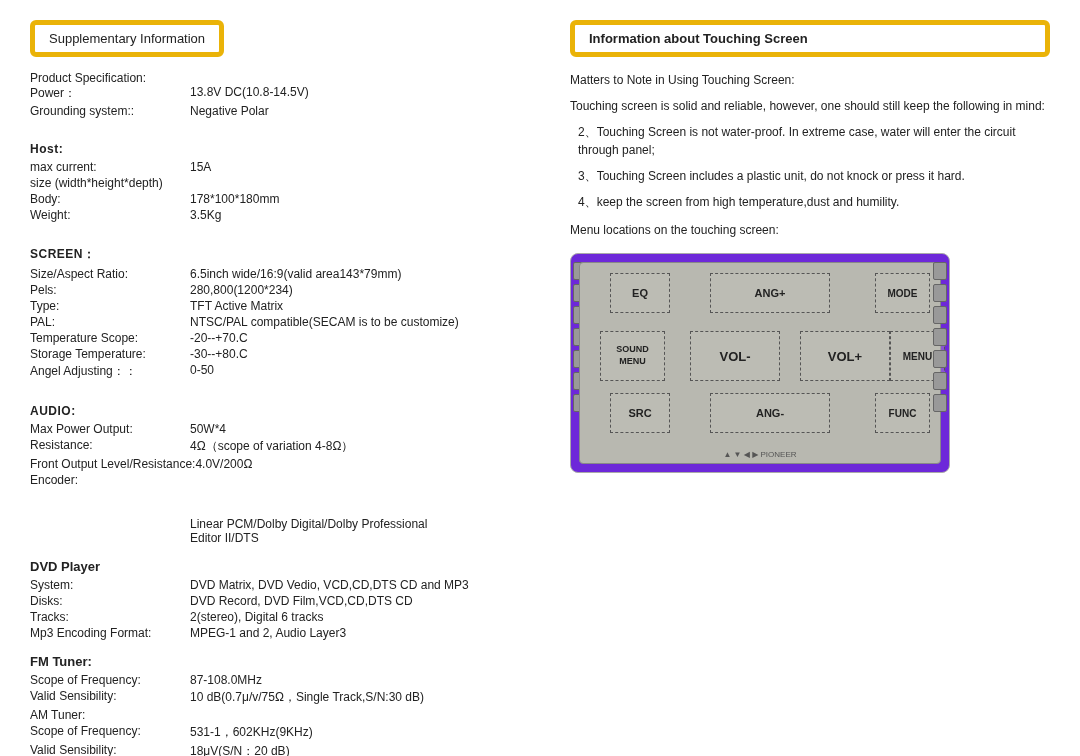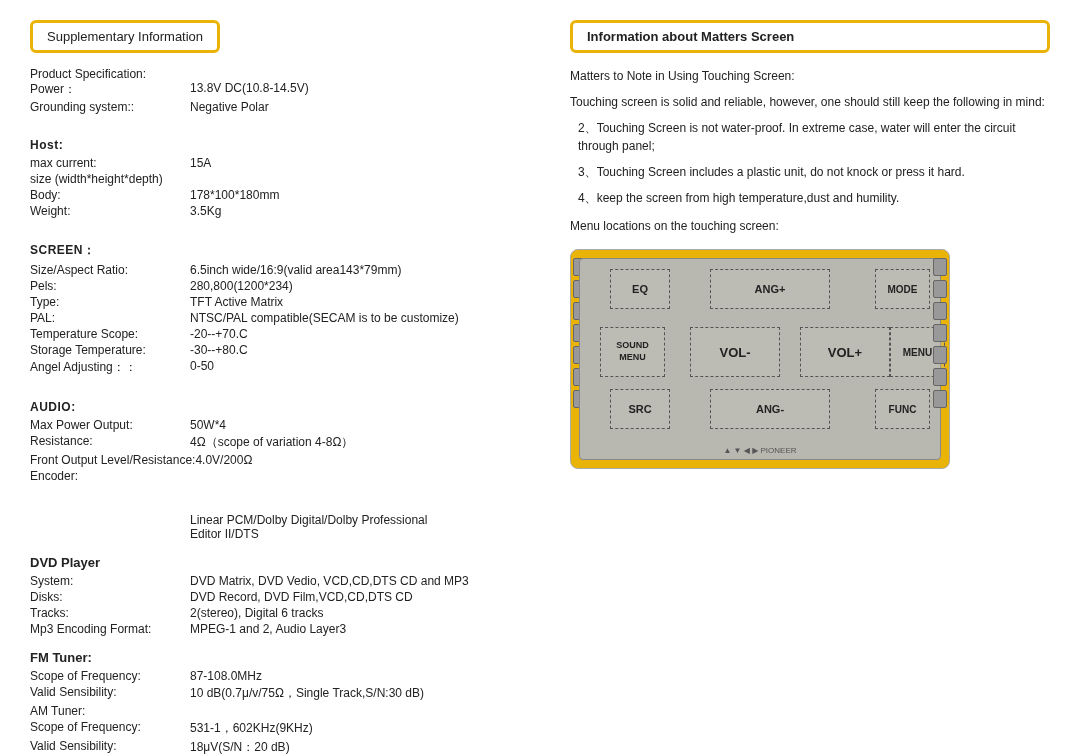--- a/index.html
+++ b/index.html
@@ -18,21 +18,21 @@
       align-items: flex-start;
     }
     .left-col {
       width: 500px;
       flex-shrink: 0;
     }
     .right-col {
       flex: 1;
     }
     .section-title {
-      border: 3px solid #eab308;
+      border: 5px solid #eab308;
       border-radius: 6px;
       padding: 6px 14px;
       font-size: 13px;
       margin-bottom: 14px;
       display: inline-block;
     }
     .right-col .section-title {
       font-weight: bold;
       font-size: 13px;
       display: block;
@@ -75,21 +75,21 @@
       margin-left: 8px;
     }
     .touch-note-item {
       margin-bottom: 8px;
       line-height: 1.5;
     }
     .menu-diagram {
       margin-top: 14px;
       border: 1px solid #aaa;
       border-radius: 8px;
-      background: #eab308;
+      background: #6d28d9;
       width: 380px;
       height: 220px;
       position: relative;
       overflow: hidden;
       padding: 8px;
     }
     .diagram-inner {
       width: 100%;
       height: 100%;
       border: 1px solid #888;
@@ -292,21 +292,21 @@
       </div>
     </div>
 
     <div class="page-numbers">
       <div class="page-num-circle">35</div>
       <div class="page-num-circle">36</div>
     </div>
   </div>
 
   <div class="right-col">
-    <div class="section-title">Information about Matters Screen</div>
+    <div class="section-title">Information about Touching Screen</div>
 
     <p>Matters to Note in Using Touching Screen:</p>
     <p>Touching screen is solid and reliable, however, one should still keep the following in mind:</p>
 
     <div class="touch-notes">
       <div class="touch-note-item">2、Touching Screen is not water-proof. In extreme case, water will enter the circuit through panel;</div>
       <div class="touch-note-item">3、Touching Screen includes a plastic unit, do not knock or press it hard.</div>
       <div class="touch-note-item">4、keep the screen from high temperature,dust and humility.</div>
     </div>
 

